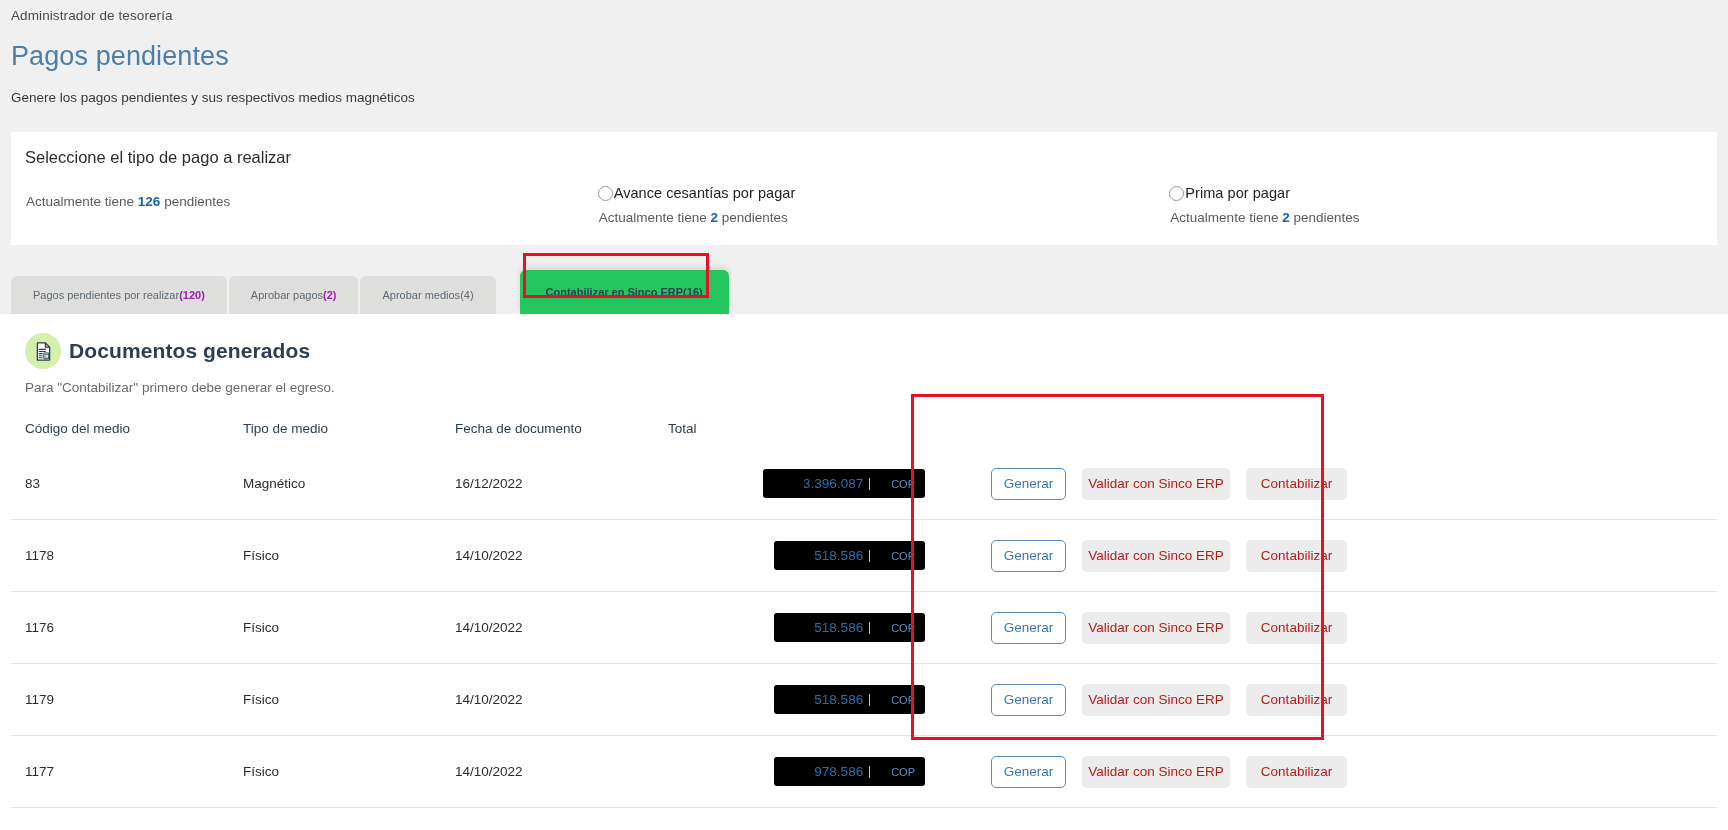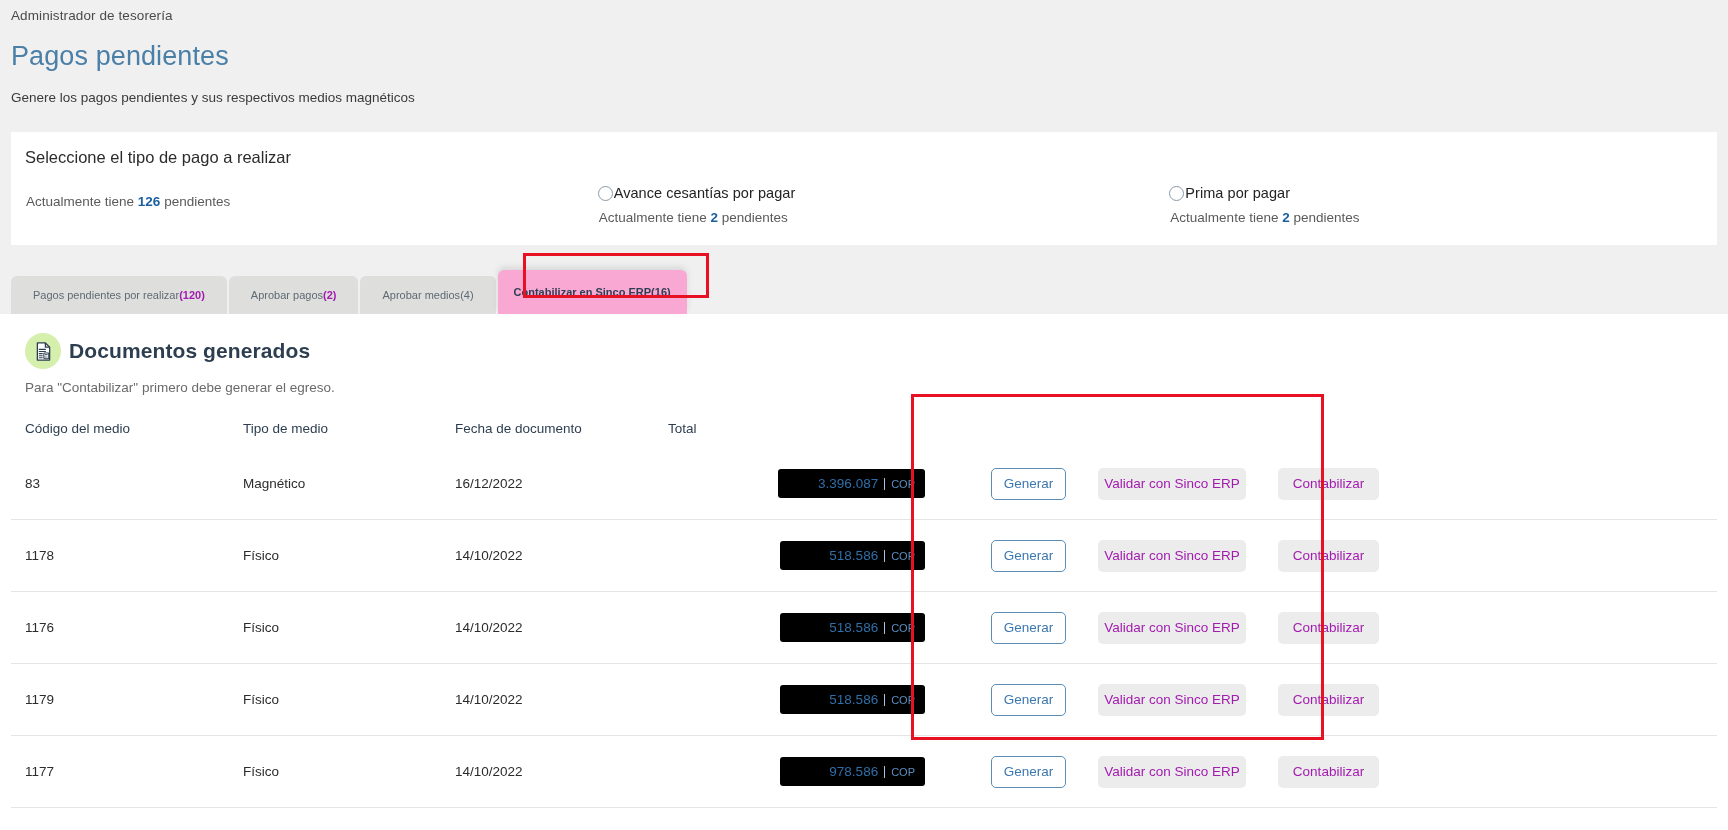--- a/index.html
+++ b/index.html
@@ -135,26 +135,27 @@
     justify-content: center;
     padding: 0 22px;
     font-size: 11px;
     color: #5e6a72;
     margin-right: 2px;
     box-sizing: border-box;
     white-space: nowrap;
   }
   .tab b { font-weight: 700; color: #a21caf; }
   .tab.active {
-    background: #f9a8d4;
+    background: #22c55e;
     color: #2d3e50;
     font-weight: 700;
     height: 44px;
     box-shadow: 0 -3px 6px rgba(0,0,0,0.10);
-    padding: 0 16px;
+    padding: 0 26px;
+    margin-left: 22px;
   }
   .tab-highlight {
     position: absolute;
     left: 523px;
     top: 253px;
     width: 186px;
     height: 45px;
     border: 3px solid #e81123;
     box-sizing: border-box;
     pointer-events: none;
@@ -240,21 +241,21 @@
     gap: 6px;
   }
   .amount-val {
     font-size: 13.5px;
     color: #2f6ea8;
   }
   .amount-cur {
     font-size: 11px;
     color: #5d8fc0;
     border-left: 1px solid #a9c6dd;
-    padding-left: 6px;
+    padding-left: 21px;
   }
   .amount-cell { text-align: left; }
   .amount-wrap { display: flex; justify-content: flex-end; padding-right: 0px; }
 
   .actions {
     display: flex;
     align-items: center;
     gap: 16px;
     padding-left: 66px;
   }
@@ -271,23 +272,22 @@
   }
   .btn-outline {
     border: 1px solid #5b8db8;
     background: #ffffff;
     color: #3b78ad;
     width: 75px;
   }
   .btn-disabled {
     border: none;
     background: #ececec;
-    color: #a21caf;
+    color: #b91c1c;
     padding: 4px 18px;
-    margin-left: 16px;
   }
   .btn-validar { width: 148px; }
   .btn-contab  { width: 101px; }
 
   
   .actions-highlight {
     position: absolute;
     left: 911px;
     top: 394px;
     width: 413px;

